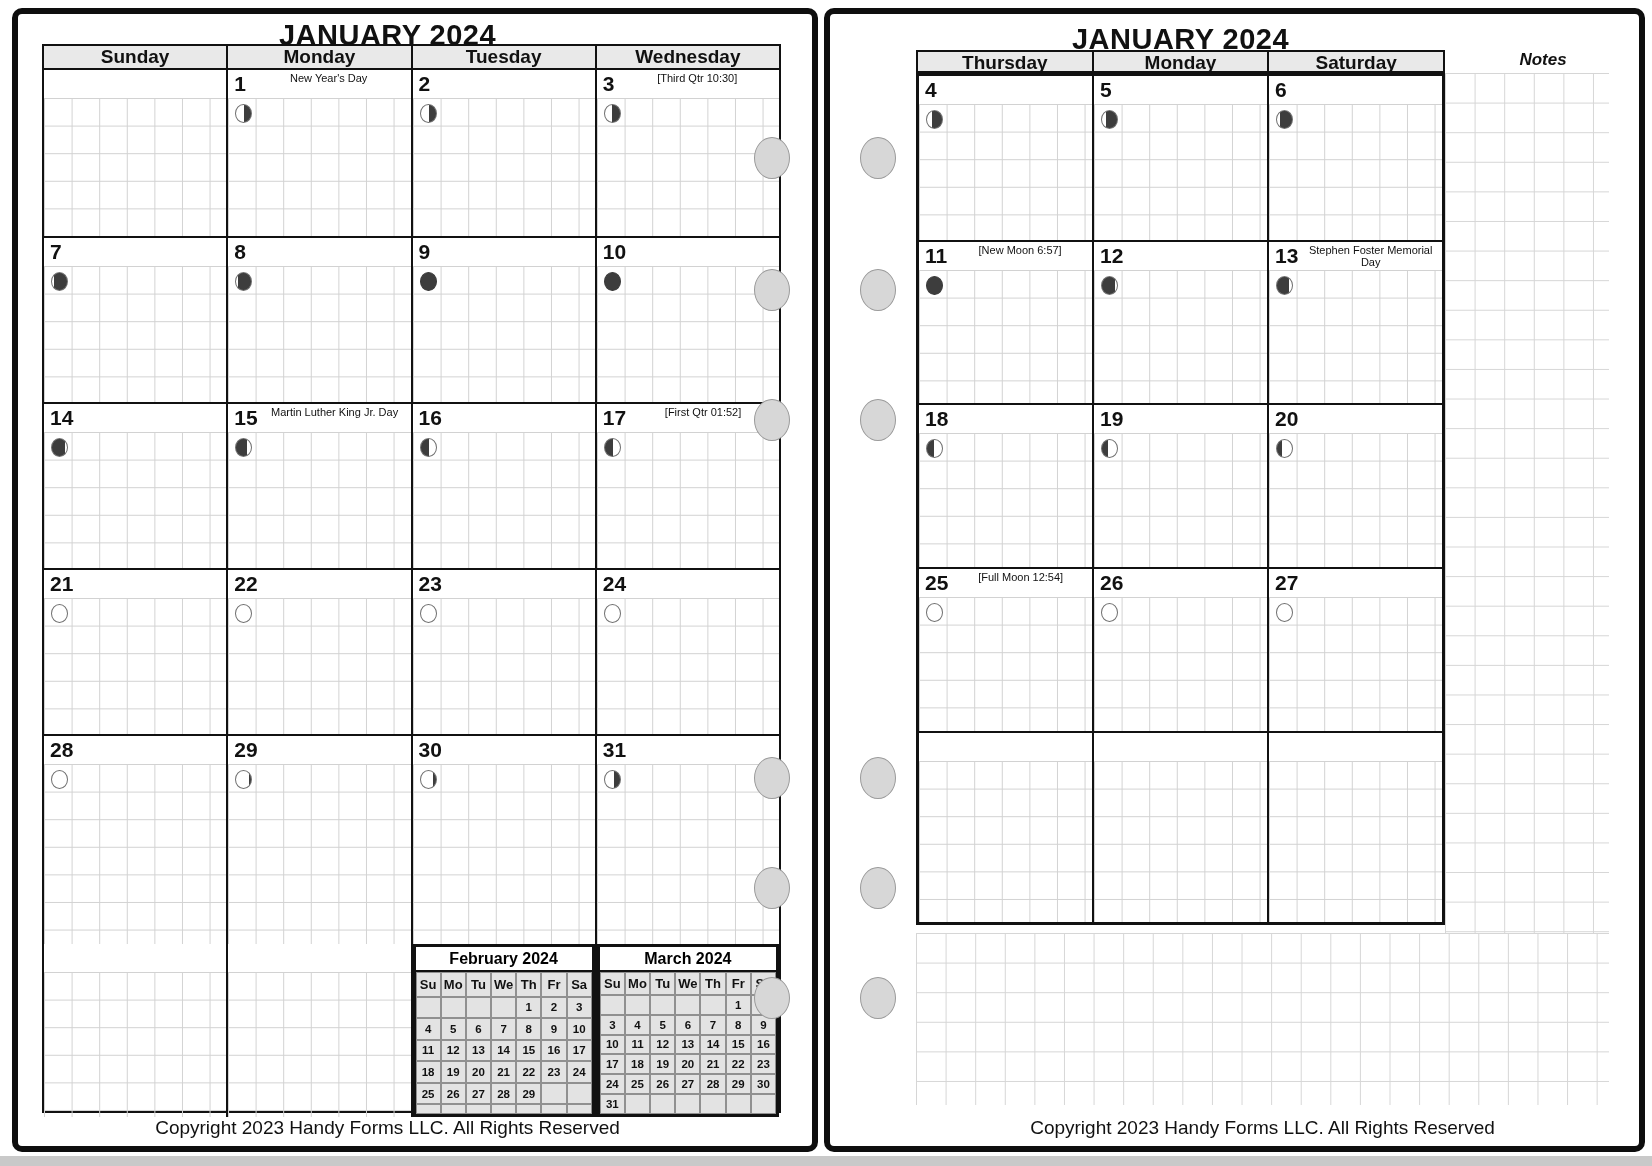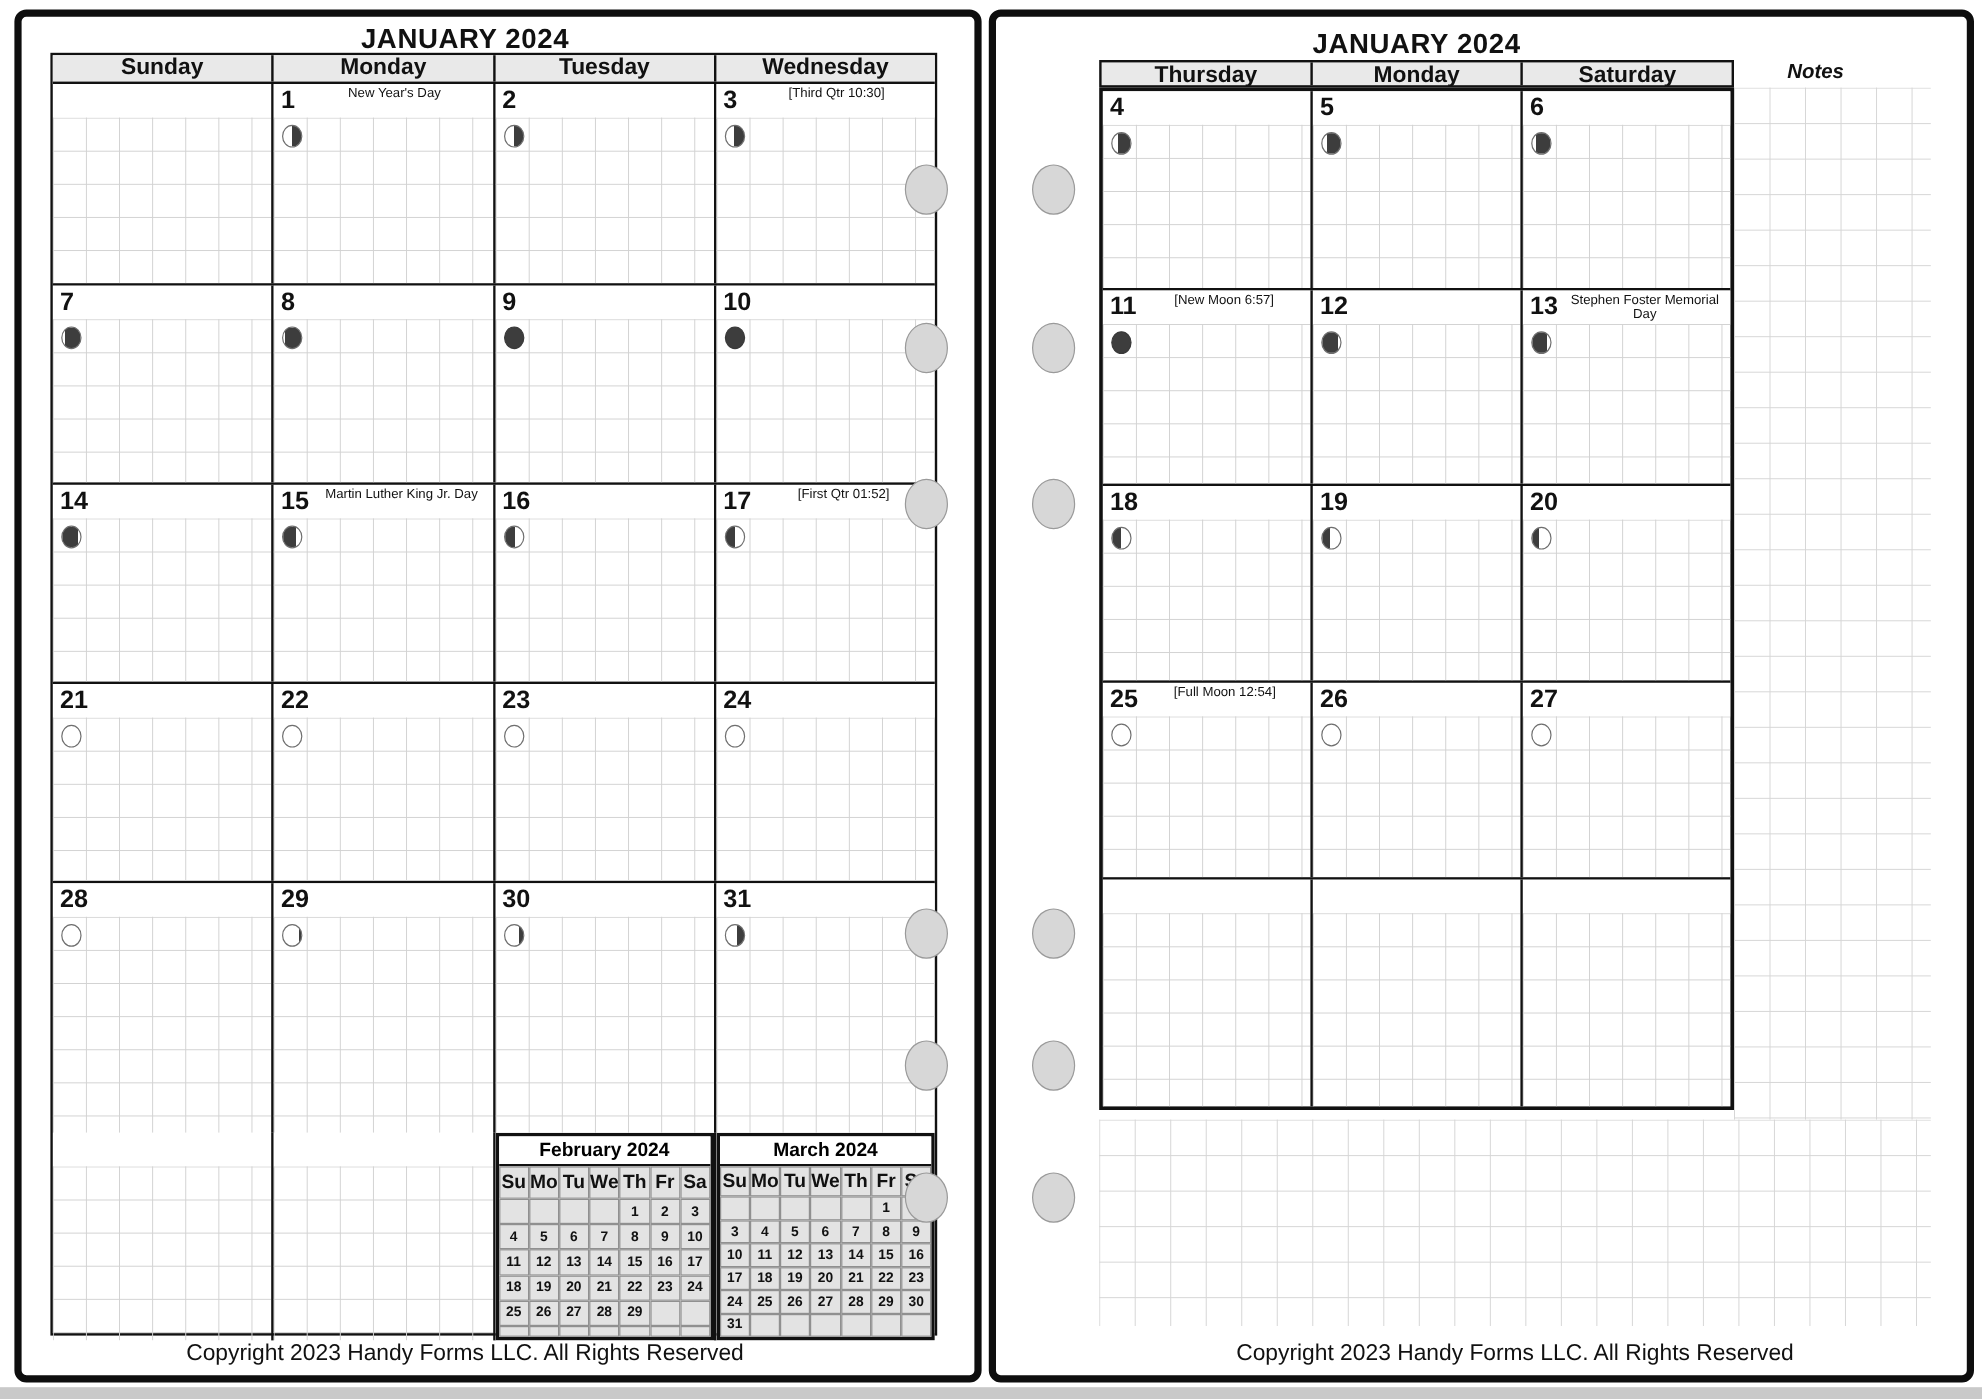--- a/index.html
+++ b/index.html
@@ -10,21 +10,21 @@
     -webkit-font-smoothing:antialiased;
   }
   .page{
     position:absolute;top:8px;height:1144px;background:#fff;
     border:6px solid #0e0e0e;border-radius:10px;box-sizing:border-box;
   }
   #left-page{left:12px;width:806px;}
   #right-page{left:824px;width:821px;}
 
   .page-title{
-    position:absolute;text-align:center;font-weight:bold;font-size:23px;
+    position:absolute;text-align:center;font-weight:bold;font-size:29px;
     letter-spacing:.5px;color:#111;
   }
   #left-title{left:24px;width:691px;top:5px;}
   #right-title{left:86px;width:529px;top:9px;}
 
   .cal-table{position:absolute;box-sizing:border-box;}
   #left-table{left:24px;top:30px;width:739px;height:1069px;border:2.5px solid #111;}
   #right-table{left:86px;top:36px;width:529px;height:883px;}
 
   .hdr-row{display:flex;background:#e9e9e9;border-bottom:2.5px solid #111;}
@@ -64,25 +64,25 @@
   .mini-title{
     height:23px;line-height:23px;text-align:center;font-weight:bold;font-size:16px;
     border-bottom:2px solid #111;background:#fff;flex:none;
   }
   .mini-grid{flex:1;display:grid;grid-template-columns:repeat(7,1fr);}
   .mini-cell{
     border:1px solid #909090;background:#e3e3e3;
     font-size:11.5px;font-weight:bold;color:#111;
     display:flex;align-items:center;justify-content:center;
   }
-  .mini-cell.dow{font-size:16px;}
+  .mini-cell.dow{font-size:13px;}
 
   
   .notes-label{
-    position:absolute;left:601px;top:36px;width:164px;text-align:center;
+    position:absolute;left:631px;top:36px;width:164px;text-align:center;
     font-weight:bold;font-style:italic;font-size:17px;color:#111;
   }
   .open-grid{
     position:absolute;
     background-image:linear-gradient(to right,#d6d6d6 1px,transparent 1px),
                      linear-gradient(to bottom,#d6d6d6 1px,transparent 1px);
     background-size:29.6px 29.6px;
   }
   #notes-grid{left:615px;top:59px;width:164px;height:860px;}
   #right-bottom-grid{left:86px;top:919px;width:693px;height:172px;}

